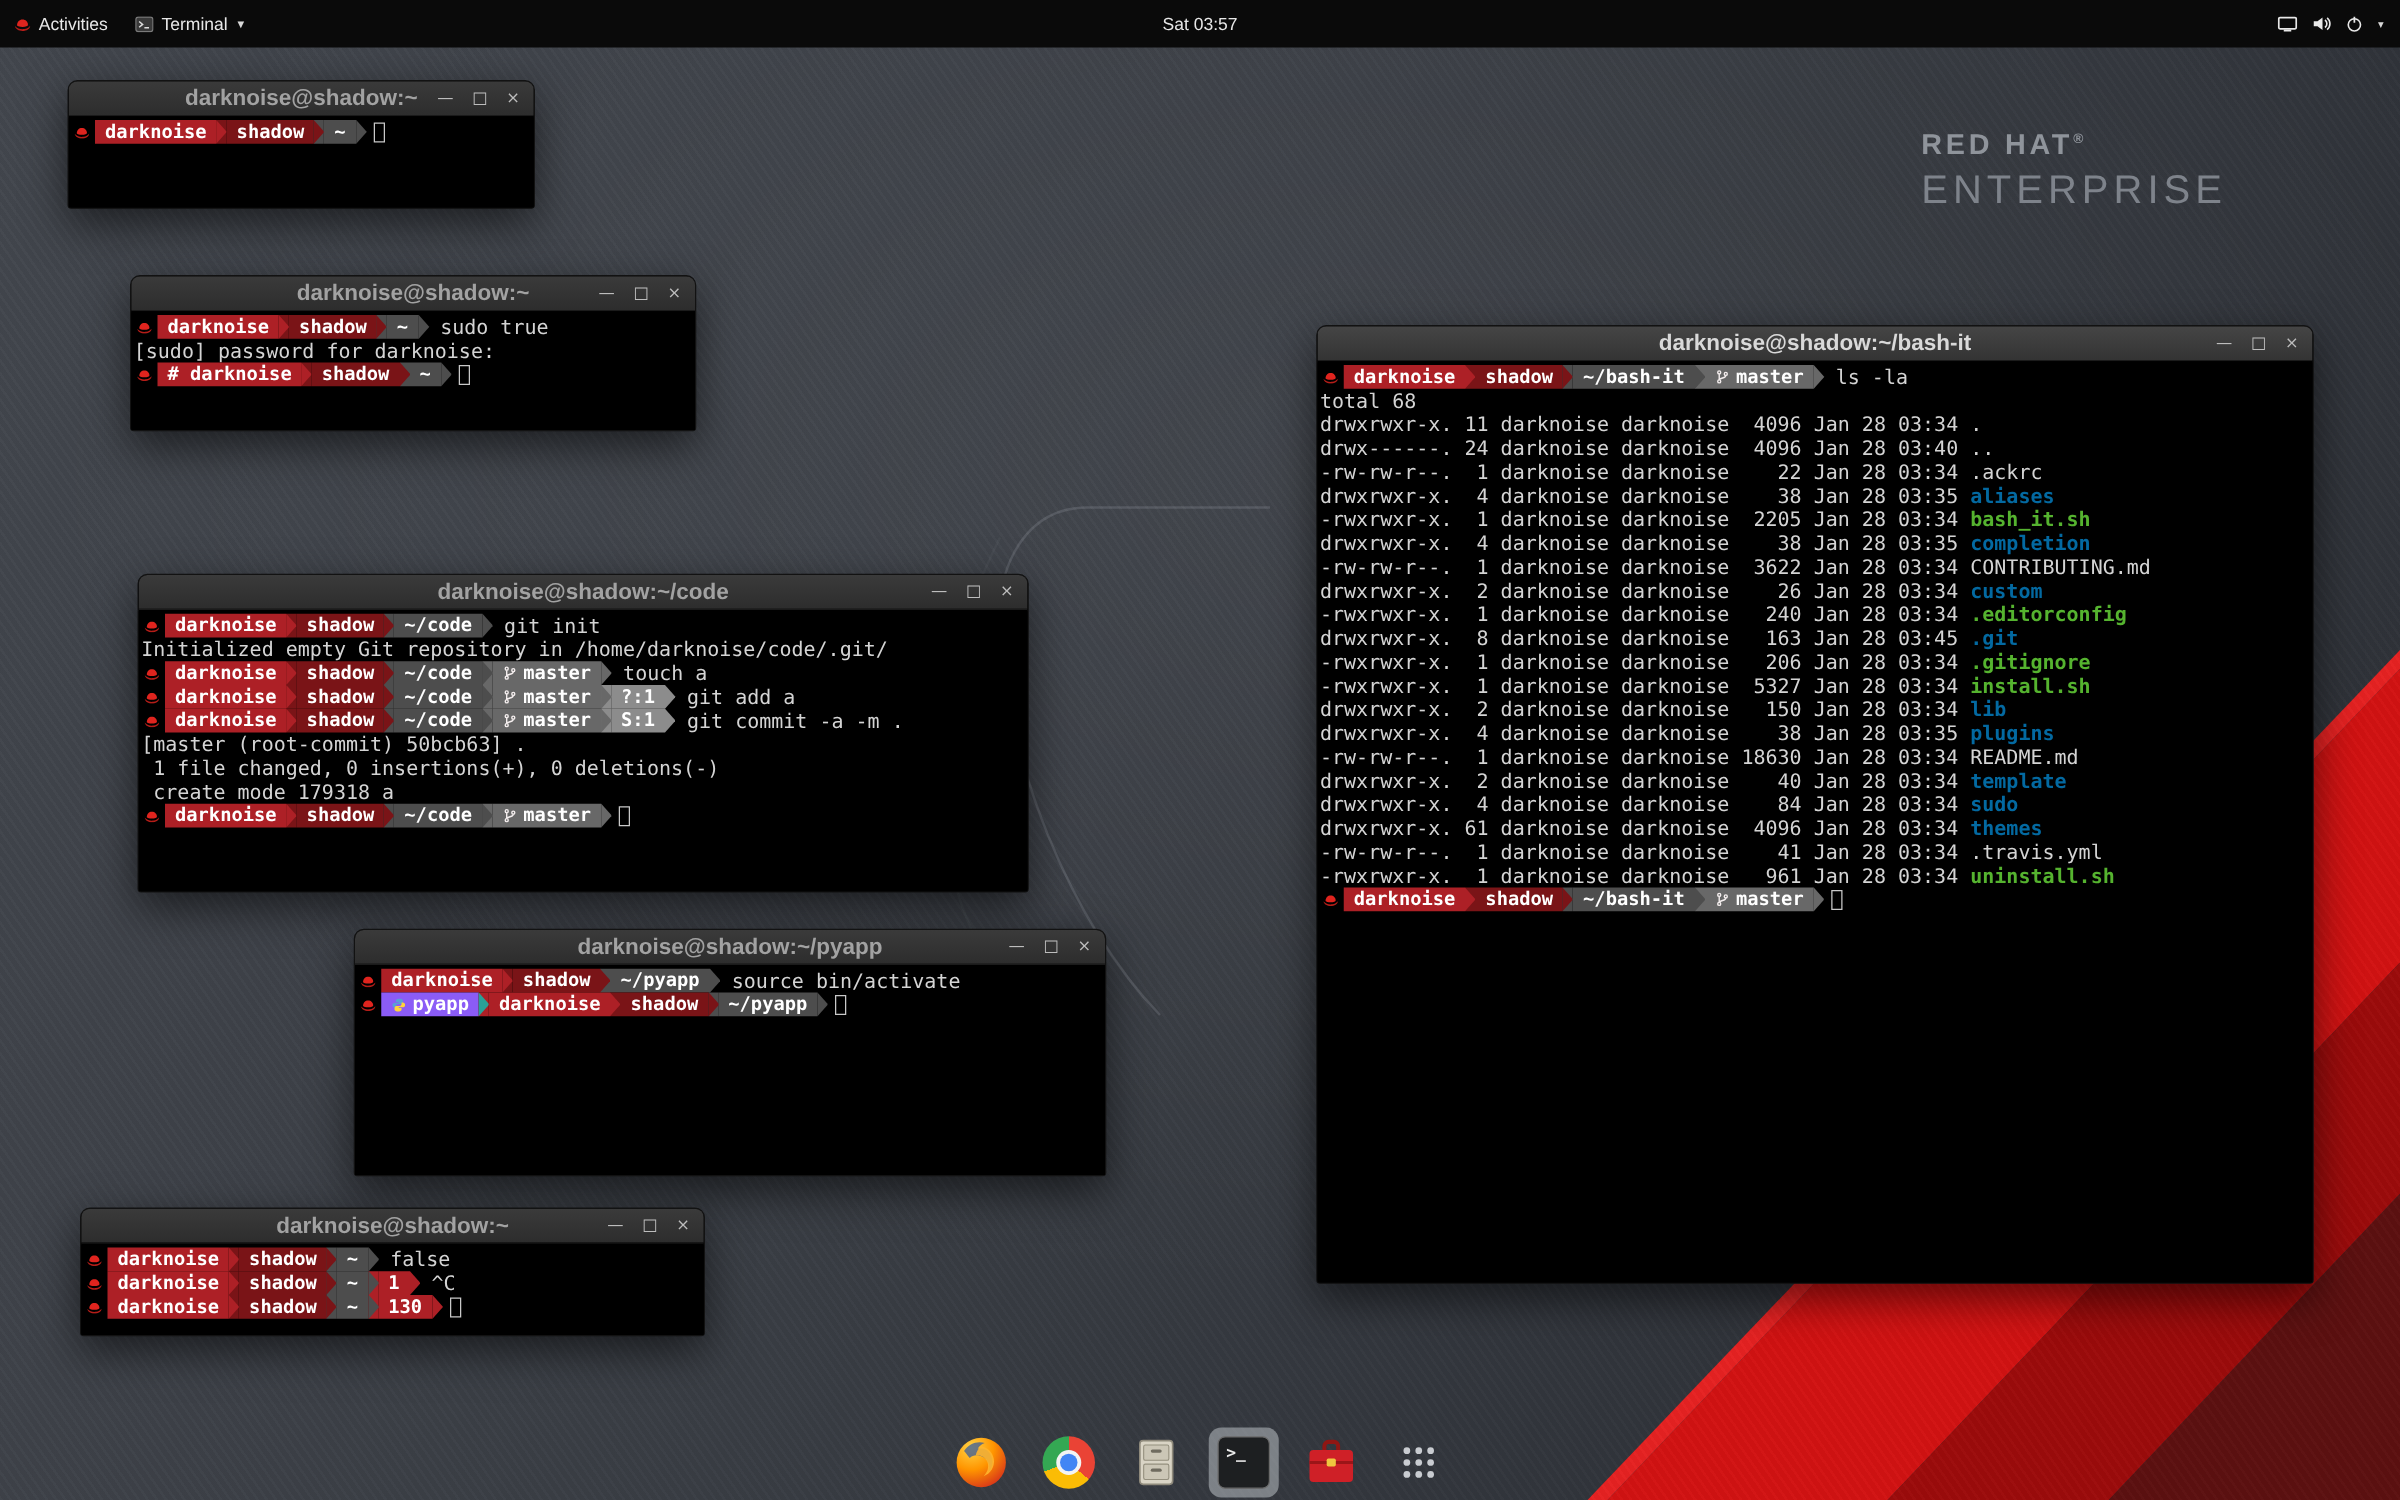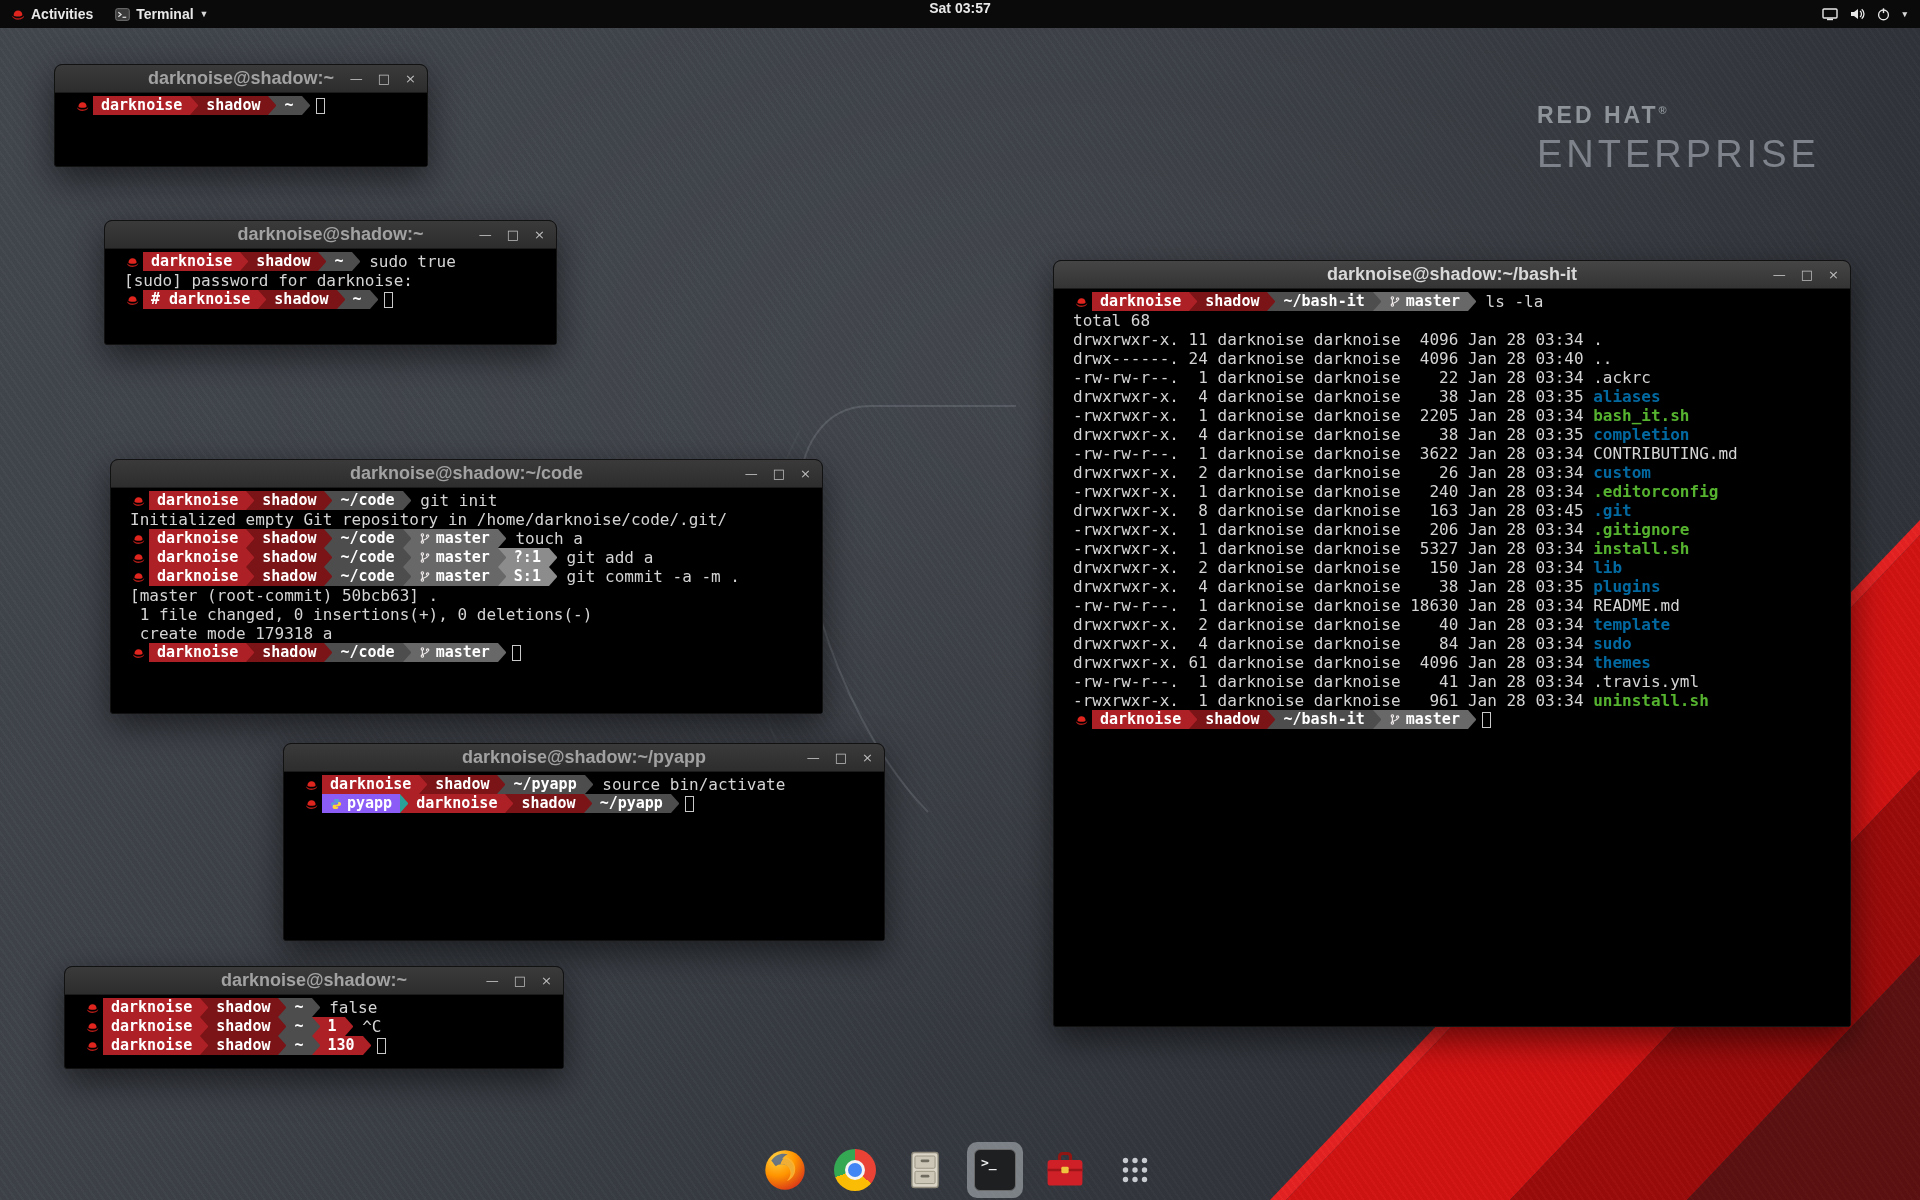--- a/index.html
+++ b/index.html
@@ -5,47 +5,47 @@
   *{margin:0;padding:0;box-sizing:border-box;}
   html,body{width:1920px;height:1200px;overflow:hidden;background:#2e3136;font-family:"Liberation Sans",sans-serif;}
   .desktop{position:absolute;inset:0;
     background:
       radial-gradient(1500px 950px at 55% 32%, rgba(255,255,255,0.05), transparent 70%),
       linear-gradient(115deg,#43474e 0%, #393d44 45%, #2a2d33 100%);}
   .texture{position:absolute;inset:0;pointer-events:none;
     background:repeating-linear-gradient(55deg, rgba(255,255,255,0.016) 0 2px, rgba(0,0,0,0.025) 2px 6px);}
   .wallpaper-lines,.stripes{position:absolute;inset:0;pointer-events:none;}
   
-  .topbar{position:absolute;top:0;left:0;right:0;height:28px;background:#0a0a0a;color:#e8e8e8;
-    display:flex;z-index:60;font-size:14px;font-weight:bold;}
+  .topbar{position:absolute;top:0;left:0;right:0;height:38px;background:#0a0a0a;color:#e8e8e8;
+    display:flex;align-items:center;z-index:60;font-size:14px;font-weight:normal;}
   .tb-left{display:flex;align-items:center;height:100%;}
   .tb-item{display:flex;align-items:center;gap:6px;padding:0 11px;height:100%;cursor:pointer;}
   .tb-center{position:absolute;left:0;right:0;text-align:center;pointer-events:none;}
   .tb-center span{pointer-events:auto;cursor:pointer;}
   .tb-right{margin-left:auto;display:flex;align-items:center;gap:11px;padding:0 13px;height:100%;cursor:pointer;}
   .caret{font-size:9px;color:#d8d8d8;}
   .tb-ic{display:flex;align-items:center;}
   
   .brand{position:absolute;left:1537px;top:102px;color:#81868e;user-select:none;}
   .brand-l1{font-size:23px;font-weight:bold;letter-spacing:3px;color:#8f949b;}
-  .brand-l2{font-size:38px;letter-spacing:4px;color:#7e838b;margin-top:4px;}
+  .brand-l2{font-size:32px;letter-spacing:4px;color:#7e838b;margin-top:4px;}
   .brand-l3{font-size:38px;letter-spacing:4px;color:#7e838b;}
   .brand sup{font-size:11px;vertical-align:super;}
   
   .window{position:absolute;background:#000;border:1px solid #121212;border-radius:8px 8px 3px 3px;
     box-shadow:0 12px 34px rgba(0,0,0,0.55);z-index:10;}
   .titlebar{height:28px;background:linear-gradient(#3a3a3a,#2d2d2d);border-bottom:1px solid #1b1b1b;
     border-radius:7px 7px 0 0;position:relative;display:flex;align-items:center;justify-content:center;cursor:default;}
   .titlebar.focused{background:linear-gradient(#454545,#343434);}
   .win-title{font-size:18px;font-weight:bold;color:#a2a2a2;}
   .titlebar.focused .win-title{color:#d9d9d9;}
   .win-controls{position:absolute;right:11px;top:0;height:100%;display:flex;align-items:center;gap:15px;}
   .wbtn{color:#bdbdbd;font-size:13px;line-height:1;cursor:pointer;font-family:"DejaVu Sans",sans-serif;}
   .term{position:absolute;top:29px;left:0;right:0;bottom:0;background:#000;overflow:hidden;
-    padding:2px 0 0 2px;font-family:"DejaVu Sans Mono",monospace;font-size:16px;color:#d4d4d4;cursor:text;margin-left:17px;}
+    padding:2px 0 0 2px;font-family:"DejaVu Sans Mono",monospace;font-size:16px;color:#d4d4d4;cursor:text;}
   .term-line{display:flex;align-items:stretch;height:19px;line-height:19px;white-space:pre;}
   .rh-seg{display:flex;align-items:center;padding:0 4px 0 2px;}
   .seg{display:flex;align-items:center;padding:0 8px;color:#fff;font-size:15px;font-weight:bold;}
   .seg-ic{display:flex;align-items:center;margin-right:5px;}
   .sep{width:0;height:19px;border-top:9.5px solid transparent;border-bottom:9.5px solid transparent;
     border-left:8px solid transparent;flex:0 0 auto;}
   .cursor{width:9px;height:16px;border:1px solid #c9c9c9;margin-left:6px;align-self:center;flex:0 0 auto;}
   .t-plain{color:#d4d4d4;}
   .t-dir{color:#0369a1;font-weight:bold;}
   .t-exec{color:#55b32f;font-weight:bold;}

